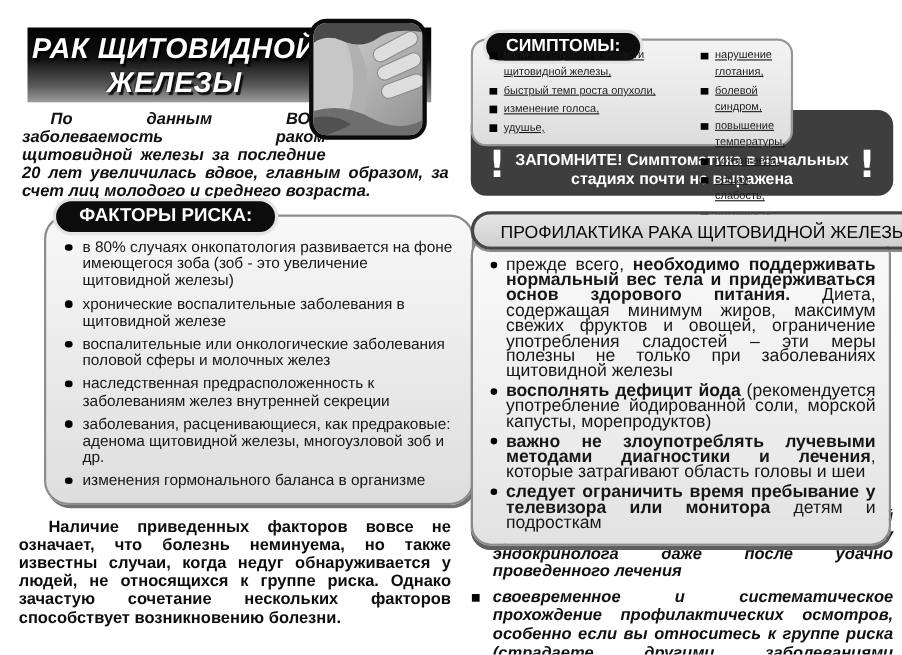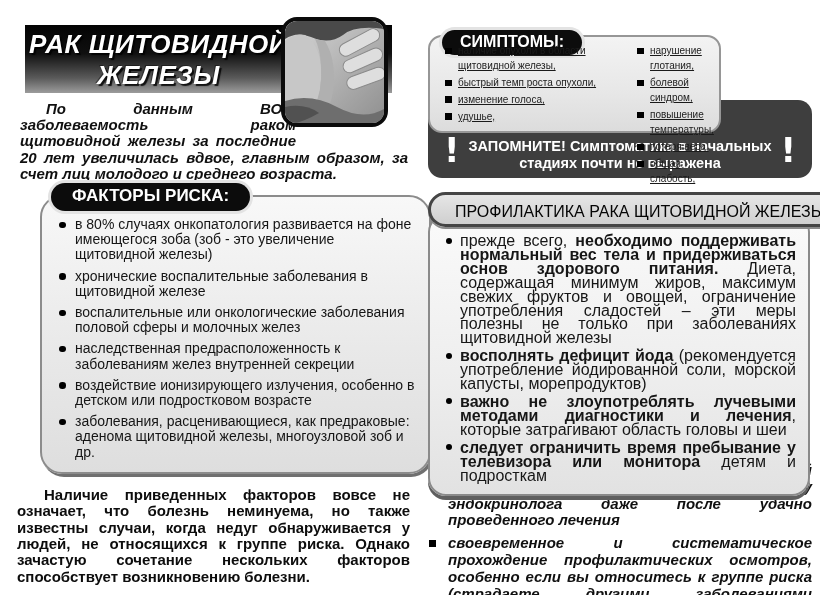--- a/index.html
+++ b/index.html
@@ -178,22 +178,22 @@
 
     <p class="intro"><span class="intro-spacer"></span><span>По данным ВОЗ, заболеваемость раком щитовидной железы за последние 20 лет увеличилась вдвое, главным образом, за счет лиц молодого и среднего возраста.</span></p>
 
     <div class="factors-box">
       <div class="pill pill-factors">ФАКТОРЫ РИСКА:</div>
       <ul class="blist round">
         <li>в 80% случаях онкопатология развивается на фоне имеющегося зоба (зоб - это увеличение щитовидной железы)</li>
         <li>хронические воспалительные заболевания в щитовидной железе</li>
         <li>воспалительные или онкологические заболевания половой сферы и молочных желез</li>
         <li>наследственная предрасположенность к заболеваниям желез внутренней секреции</li>
-        <li>воздействие ионизирующего излучения, особенно в детском или подростковом возрасте</li>
         <li>заболевания, расценивающиеся, как предраковые: аденома щитовидной железы, многоузловой зоб и др.</li>
+        <li>изменения гормонального баланса в организме</li>
       </ul>
     </div>
 
     <p class="conclusion">Наличие приведенных факторов вовсе не означает, что болезнь неминуема, но также известны случаи, когда недуг обнаруживается у людей, не относящихся к группе риска. Однако зачастую сочетание нескольких факторов способствует возникновению болезни.</p>
   </section>
 
   <section class="right-col">
 
     <div class="remember-banner">
       <span class="bang bang-left">!</span>

